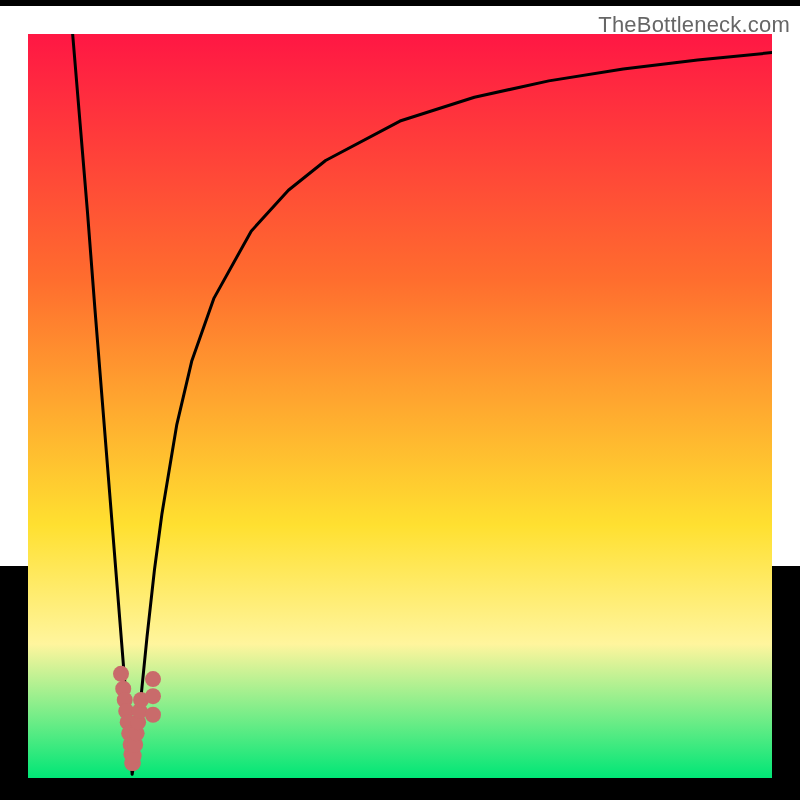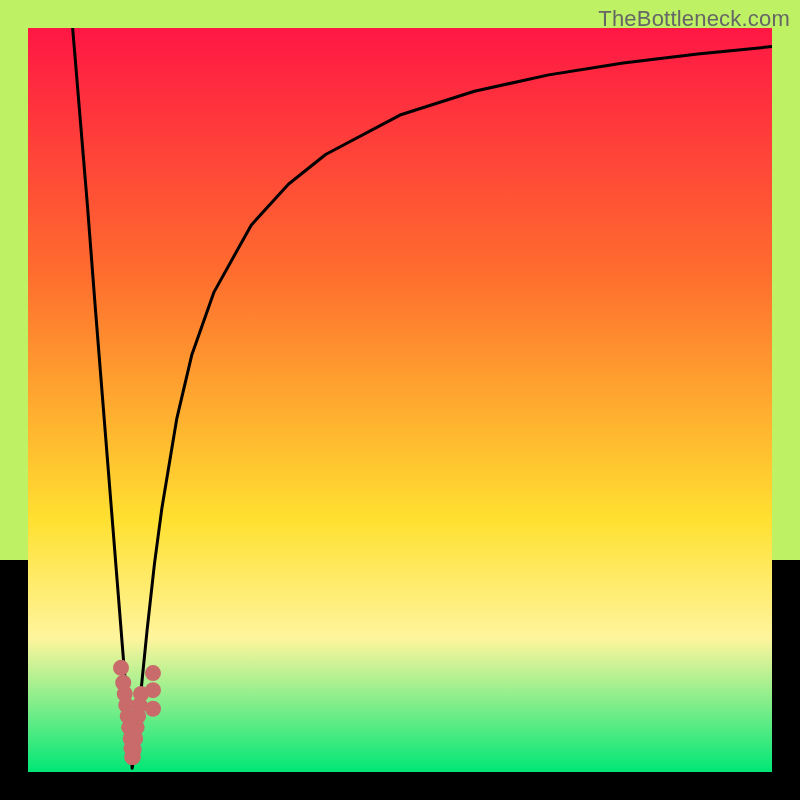--- a/index.html
+++ b/index.html
@@ -7,24 +7,24 @@
     padding: 0;
     width: 800px;
     height: 800px;
     overflow: hidden;
     background: #000;
     font-family: Arial, Helvetica, sans-serif;
   }
   .frame {
     position: absolute;
     left: 0;
-    top: 0;
+    top: 6px;
     width: 800px;
     height: 560px;
-    background: #bef264;
+    background: #ffffff;
   }
   .plot {
     position: absolute;
     left: 28px;
     top: 28px;
     width: 744px;
     height: 744px;
     overflow: hidden;
   }
   .attribution {

